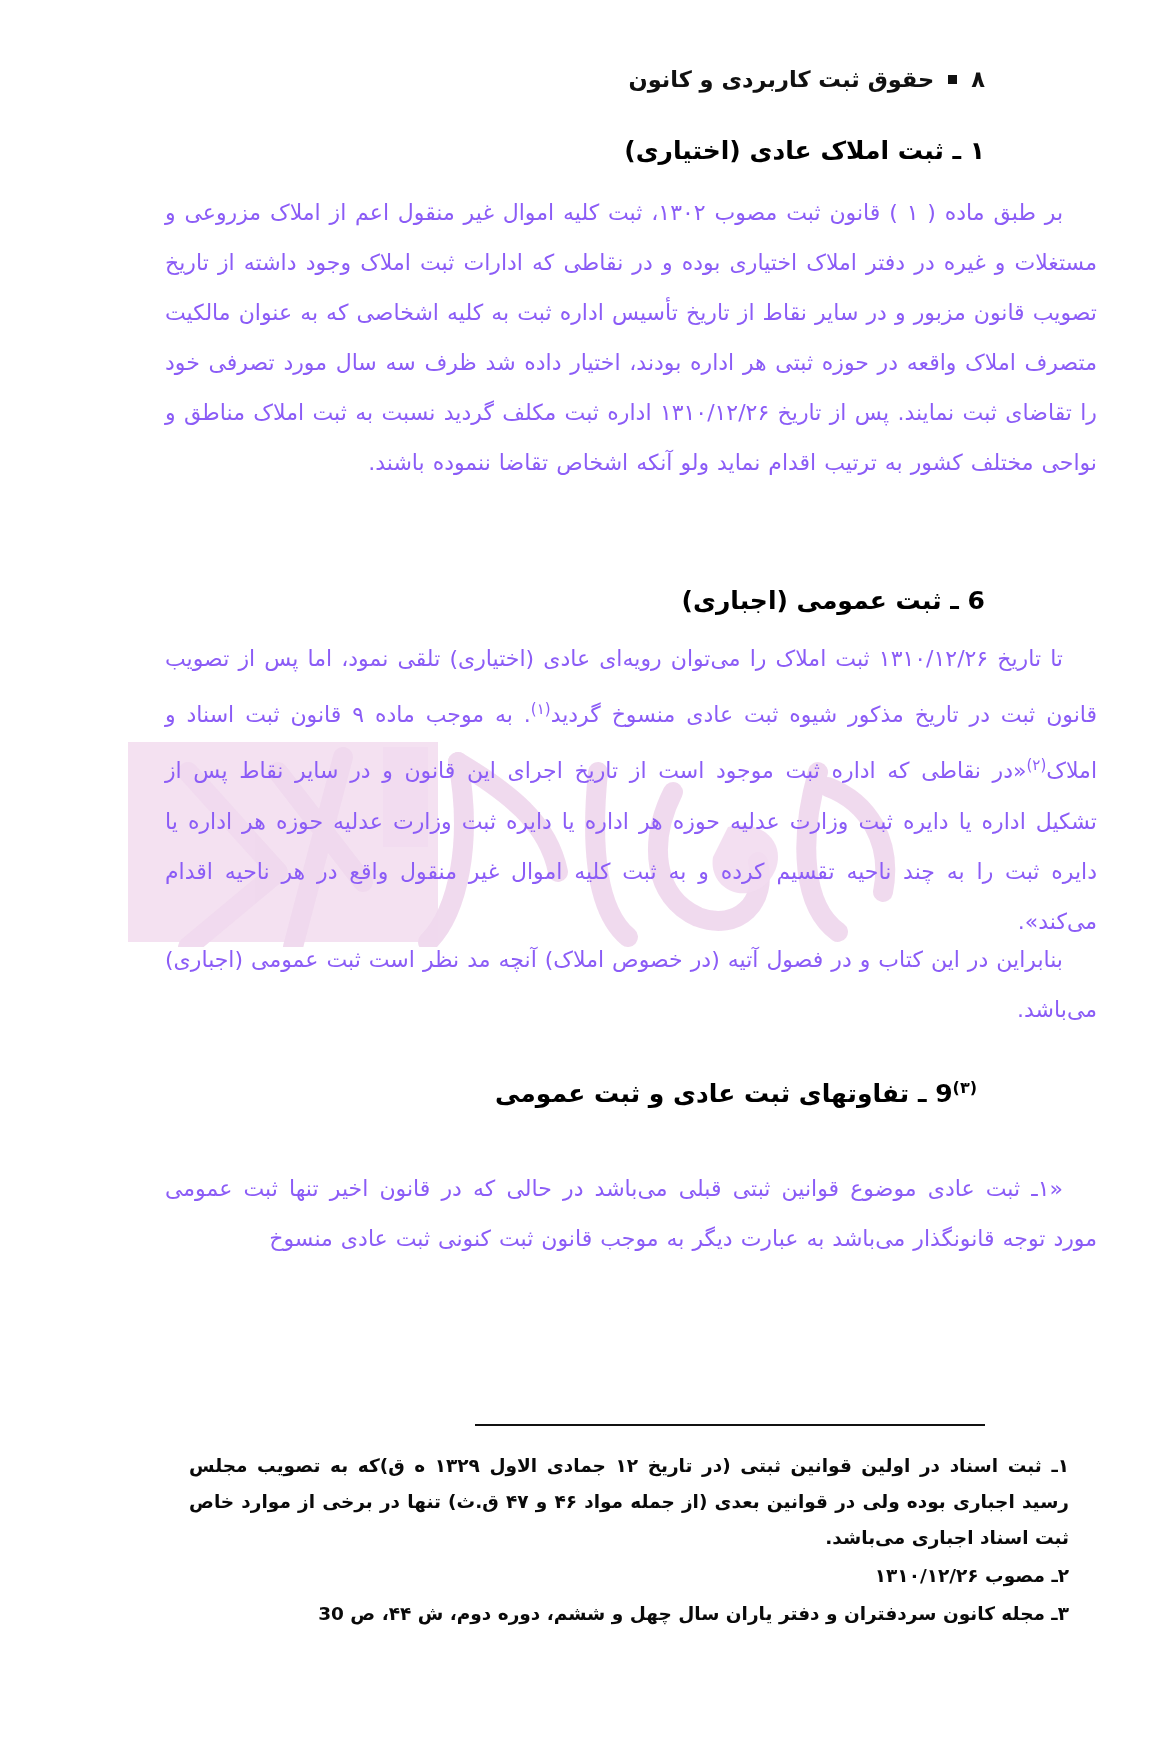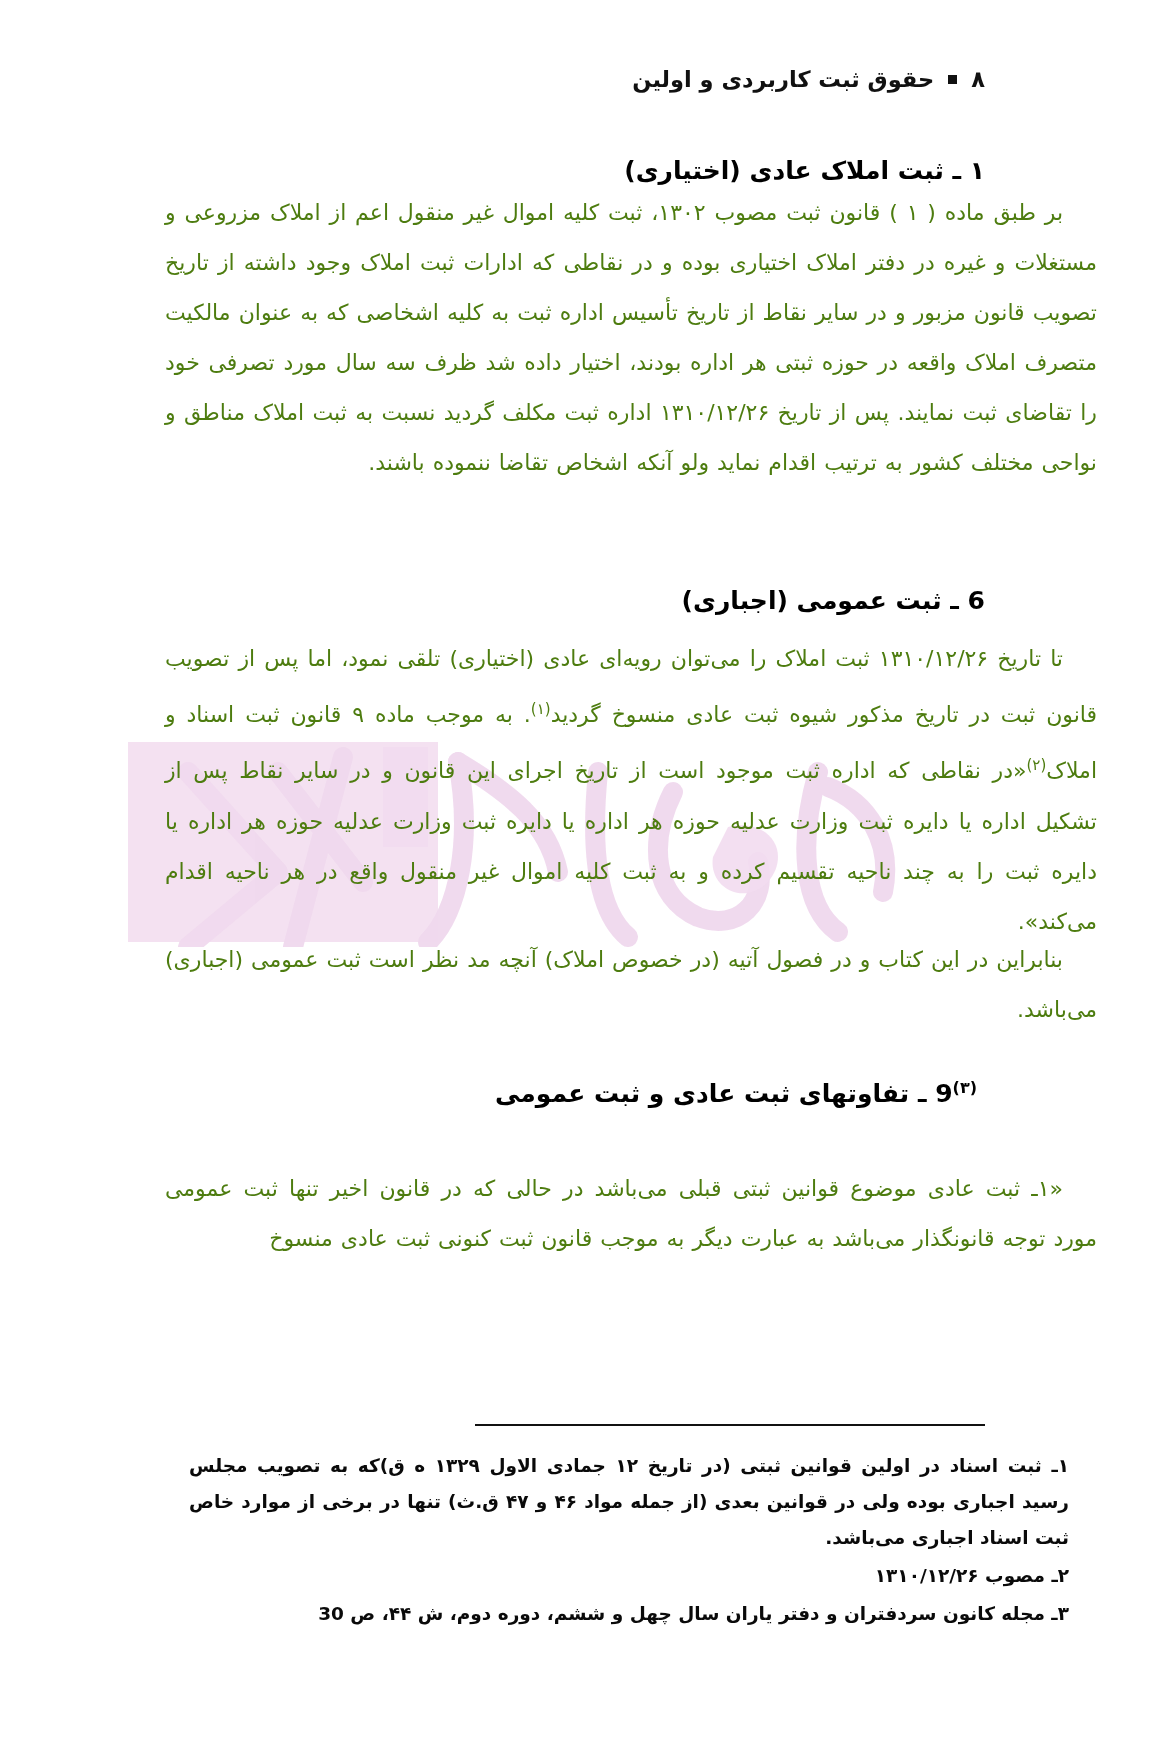--- a/index.html
+++ b/index.html
@@ -94,21 +94,21 @@
     font-weight: bold;
     margin-right: 8px;
   }
 
   .para {
     position: absolute;
     right: 68px;
     width: 932px;
     font-size: 22px;
     line-height: 50px;
-    color: #4d7c0f;
+    color: #8b5cf6;
     text-align: justify;
     text-align-last: right;
     word-spacing: 1px;
   }
   .para.indent { text-indent: 34px; }
   .para .fn-sup {
     font-size: 15px;
     vertical-align: super;
   }
 
@@ -163,24 +163,24 @@
         </g>
       </svg>
     </div>
   </div>
 
   <div class="content">
 
     <div class="header-line">
       <span class="header-pageno">۸</span>
       <span class="header-sq"></span>
-      <span class="header-title">حقوق ثبت کاربردی و اولین</span>
-    </div>
-
-    <div class="heading" style="top:156px;">
+      <span class="header-title">حقوق ثبت کاربردی و کانون</span>
+    </div>
+
+    <div class="heading" style="top:136px;">
       <span>۱ ـ ثبت املاک عادی (اختیاری)</span>
     </div>
 
     <div class="para indent" style="top:188px;">بر طبق ماده ( ۱ ) قانون ثبت مصوب ۱۳۰۲، ثبت کلیه اموال غیر منقول اعم از املاک مزروعی و مستغلات و غیره در دفتر املاک اختیاری بوده و در نقاطی که ادارات ثبت املاک وجود داشته از تاریخ تصویب قانون مزبور و در سایر نقاط از تاریخ تأسیس اداره ثبت به کلیه اشخاصی که به عنوان مالکیت متصرف املاک واقعه در حوزه ثبتی هر اداره بودند، اختیار داده شد ظرف سه سال مورد تصرفی خود را تقاضای ثبت نمایند. پس از تاریخ ۱۳۱۰/۱۲/۲۶ اداره ثبت مکلف گردید نسبت به ثبت املاک مناطق و نواحی مختلف کشور به ترتیب اقدام نماید ولو آنکه اشخاص تقاضا ننموده باشند.</div>
 
     <div class="heading" style="top:586px;">
       <span>6 ـ ثبت عمومی (اجباری)</span>
     </div>
 
     <div class="para indent" style="top:634px;"><span>تا تاریخ ۱۳۱۰/۱۲/۲۶ ثبت املاک را می‌توان رویه‌ای عادی (اختیاری) تلقی نمود، اما پس از تصویب قانون ثبت در تاریخ مذکور شیوه ثبت عادی منسوخ گردید</span><span class="fn-sup">(۱)</span><span>. </span><span>به موجب ماده ۹ قانون ثبت اسناد و املاک</span><span class="fn-sup">(۲)</span><span>«در نقاطی که اداره ثبت موجود است از تاریخ اجرای این قانون و در سایر نقاط پس از تشکیل اداره یا دایره ثبت وزارت عدلیه حوزه هر اداره یا دایره ثبت وزارت عدلیه حوزه هر اداره یا دایره ثبت را به چند ناحیه تقسیم کرده و به ثبت کلیه اموال غیر منقول واقع در هر ناحیه اقدام می‌کند».</span></div>

